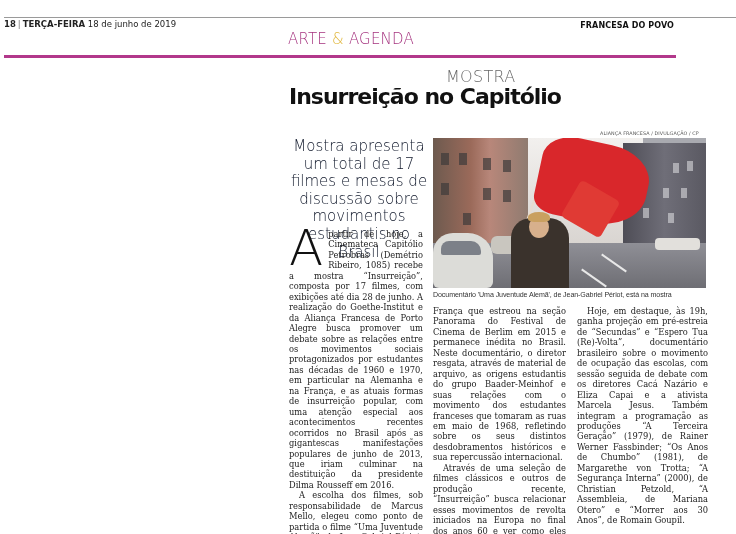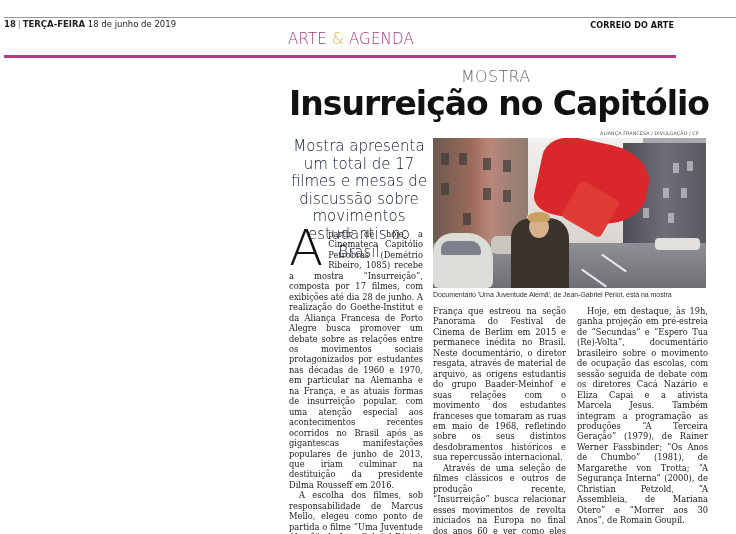--- a/index.html
+++ b/index.html
@@ -6,22 +6,22 @@
   body { width:736px; height:534px; position:relative; overflow:hidden; font-family:"DejaVu Serif", serif; color:#1a1a1a; }
   .topline { position:absolute; left:4px; top:17px; width:732px; height:1px; background:#9a9a9a; }
   .folio { position:absolute; left:4px; top:19px; font-family:"DejaVu Sans", sans-serif; font-size:8.5px; color:#222; white-space:nowrap; }
   .folio b { font-weight:bold; }
   .folio .sep { color:#777; margin:0 2px; }
   .brand { position:absolute; right:62px; top:21px; font-family:"DejaVu Sans", sans-serif; font-weight:bold; font-size:8px; color:#111; letter-spacing:0.1px; }
   .section { position:absolute; left:288px; top:30px; font-family:"DejaVu Sans", sans-serif; font-size:15px; color:#a5337f; letter-spacing:0.2px; white-space:nowrap; font-weight:300; }
   .section .amp { color:#e0b63a; }
   .section-rule { position:absolute; left:4px; top:55px; width:672px; height:3px; background:#b2388b; }
 
-  .kicker { position:absolute; left:461px; top:67px; font-family:"DejaVu Sans", sans-serif; font-size:16px; color:#666; letter-spacing:0.3px; font-weight:300; }
-  .headline { position:absolute; left:289px; top:84px; font-family:"DejaVu Sans", sans-serif; font-weight:bold; font-size:33px; color:#111; letter-spacing:-1px; white-space:nowrap; }
+  .kicker { position:absolute; left:446px; top:67px; font-family:"DejaVu Sans", sans-serif; font-size:16px; color:#666; letter-spacing:0.3px; font-weight:300; }
+  .headline { position:absolute; left:289px; top:84px; font-family:"DejaVu Sans", sans-serif; font-weight:bold; font-size:22px; color:#111; letter-spacing:-1px; white-space:nowrap; }
 
   .deck { position:absolute; left:289px; top:138px; width:140px; font-family:"DejaVu Sans", sans-serif; font-size:15px; line-height:17.6px; color:#0f172a; font-weight:300;text-align:center; }
 
   .credit { position:absolute; left:600px; top:131px; font-family:"DejaVu Sans", sans-serif; font-size:4.8px; color:#555; white-space:nowrap; letter-spacing:0.1px; }
 
   .photo { position:absolute; left:433px; top:138px; width:273px; height:150px; overflow:hidden; background:#a9aab0; }
   .photo .sky { position:absolute; left:90px; top:0; width:120px; height:110px; background:linear-gradient(#f2f0ee,#d8d4d0); }
   .photo .bldg-left { position:absolute; left:0; top:0; width:95px; height:130px; background:linear-gradient(90deg,#6d5a4f,#9b6a5a 40%,#b8877a 60%,#8f7b70); }
   .photo .bldg-left .win { position:absolute; width:8px; height:12px; background:#3d3a3a; opacity:.7; }
   .photo .bldg-right { position:absolute; left:190px; top:5px; width:83px; height:125px; background:linear-gradient(90deg,#4e4d56,#6f6e78 50%,#5a5962); }
@@ -51,21 +51,21 @@
   .dropcap { float:left; font-family:"DejaVu Sans", sans-serif; font-size:50px; line-height:40px; font-weight:200; margin:-1px 5px 0 0; color:#111; }
 </style>
 </head>
 <body>
 
 <div class="topline"></div>
 <div class="folio">
   <b>18</b><span class="sep">|</span><b>TERÇA-FEIRA</b>
   <span>18 de junho de 2019</span>
 </div>
-<div class="brand">CORREIO DO ARTE</div>
+<div class="brand">FRANCESA DO POVO</div>
 
 <div class="section">
   <span>ARTE</span>
   <span class="amp">&amp;</span>
   <span>AGENDA</span>
 </div>
 <div class="section-rule"></div>
 
 <div class="kicker">MOSTRA</div>
 <div class="headline">Insurreição no Capitólio</div>

